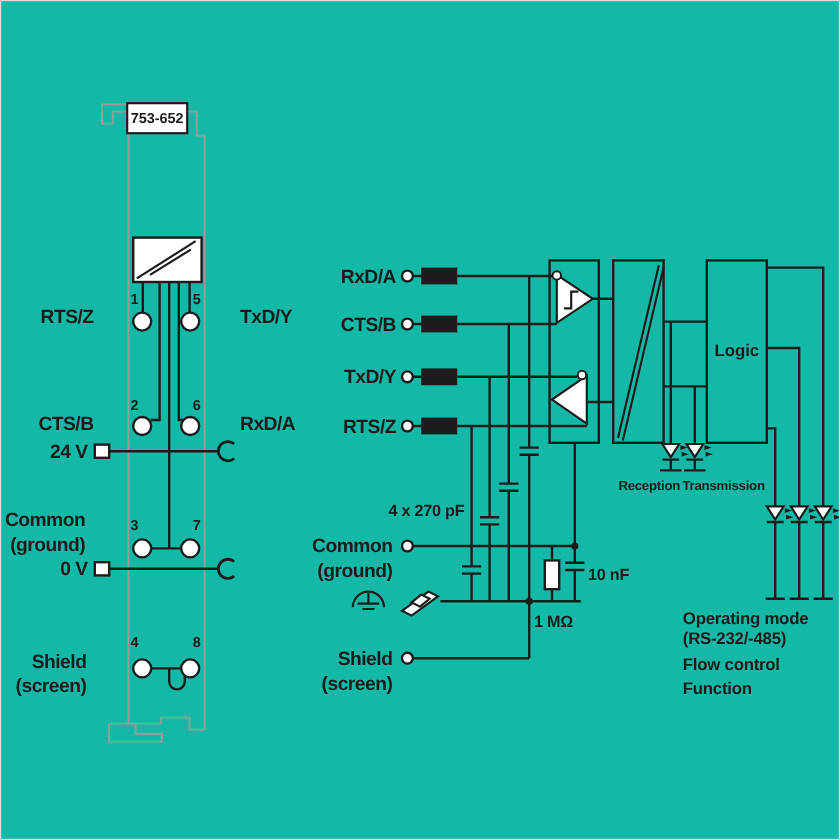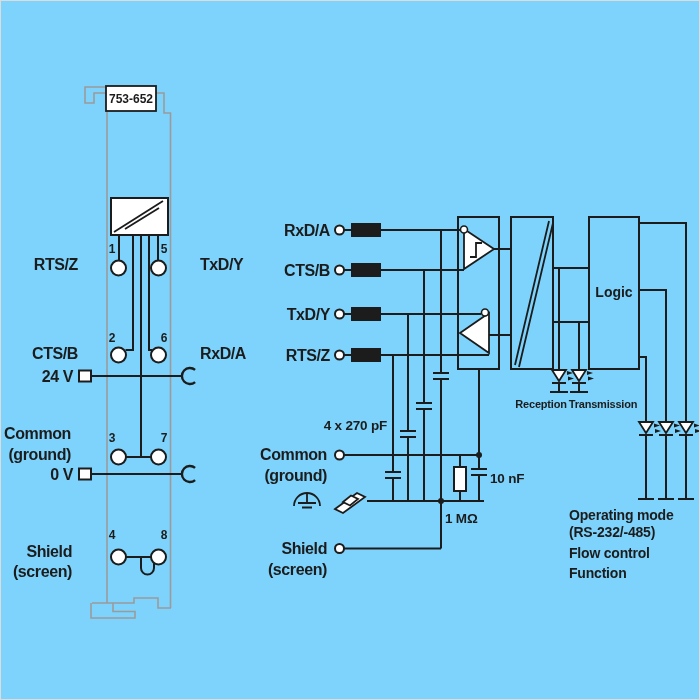--- a/index.html
+++ b/index.html
@@ -1,20 +1,20 @@
 <!DOCTYPE html>
 <html><head>
 <meta charset="utf-8">
 <style>
   html,body{margin:0;padding:0;background:#f3f3f3;}
   .frame{
     position:relative;
     width:700px;height:700px;
     margin:0 auto;
-    background:#7dd3fc;
+    background:#14b8a6;
     border:1px solid #dcdcdc;
     box-sizing:border-box;
     overflow:hidden;
     font-family:"Liberation Sans", sans-serif;
   }
   svg{position:absolute;left:0;top:0;}
   text{
     font-family:"Liberation Sans","DejaVu Sans",sans-serif;
     font-weight:bold;
     fill:#1c1c1c;

